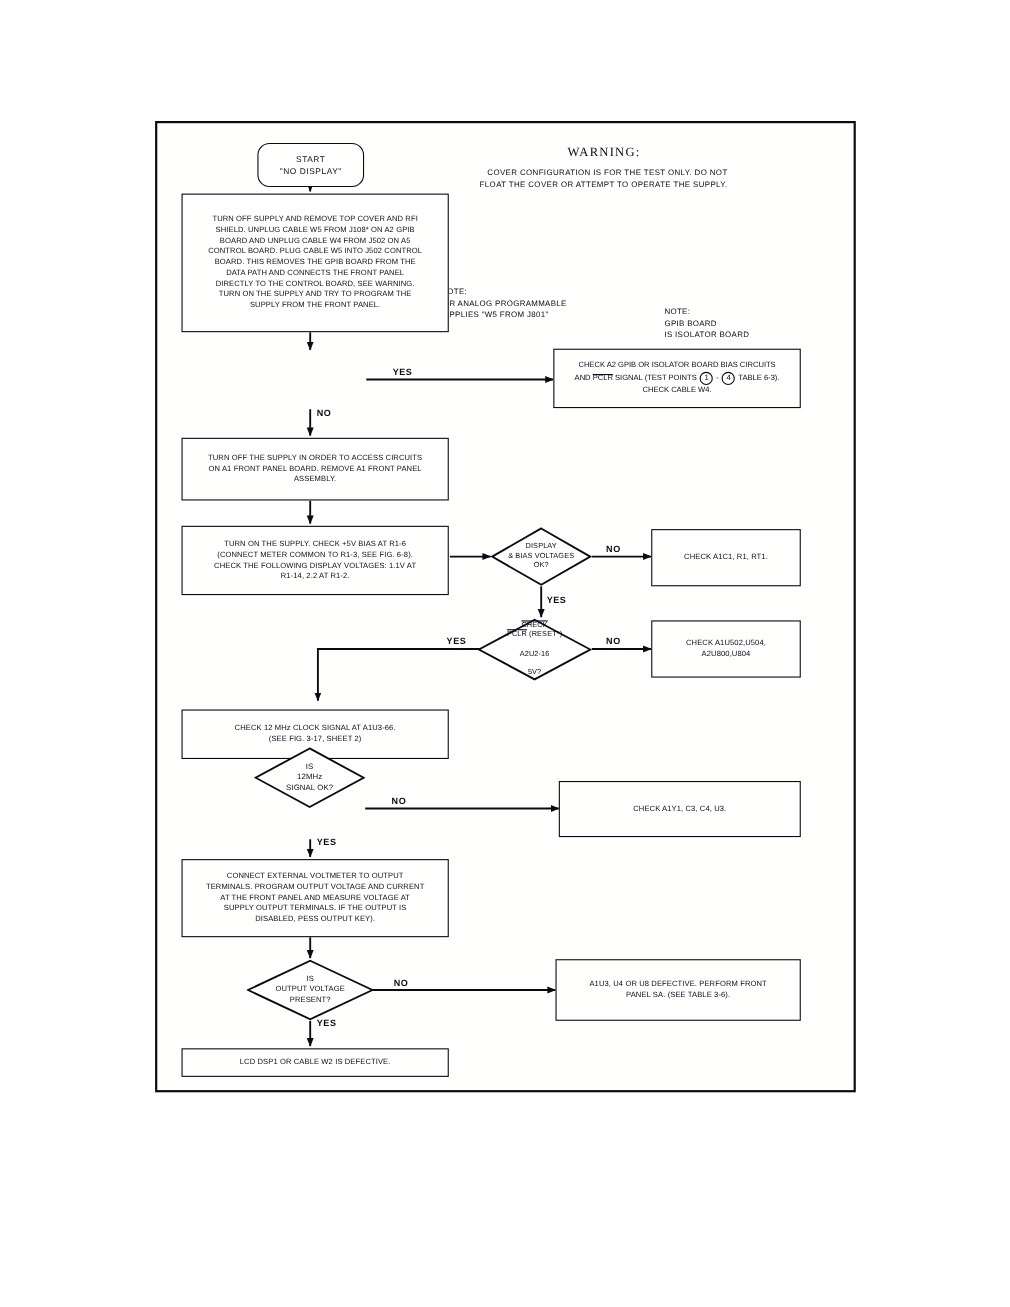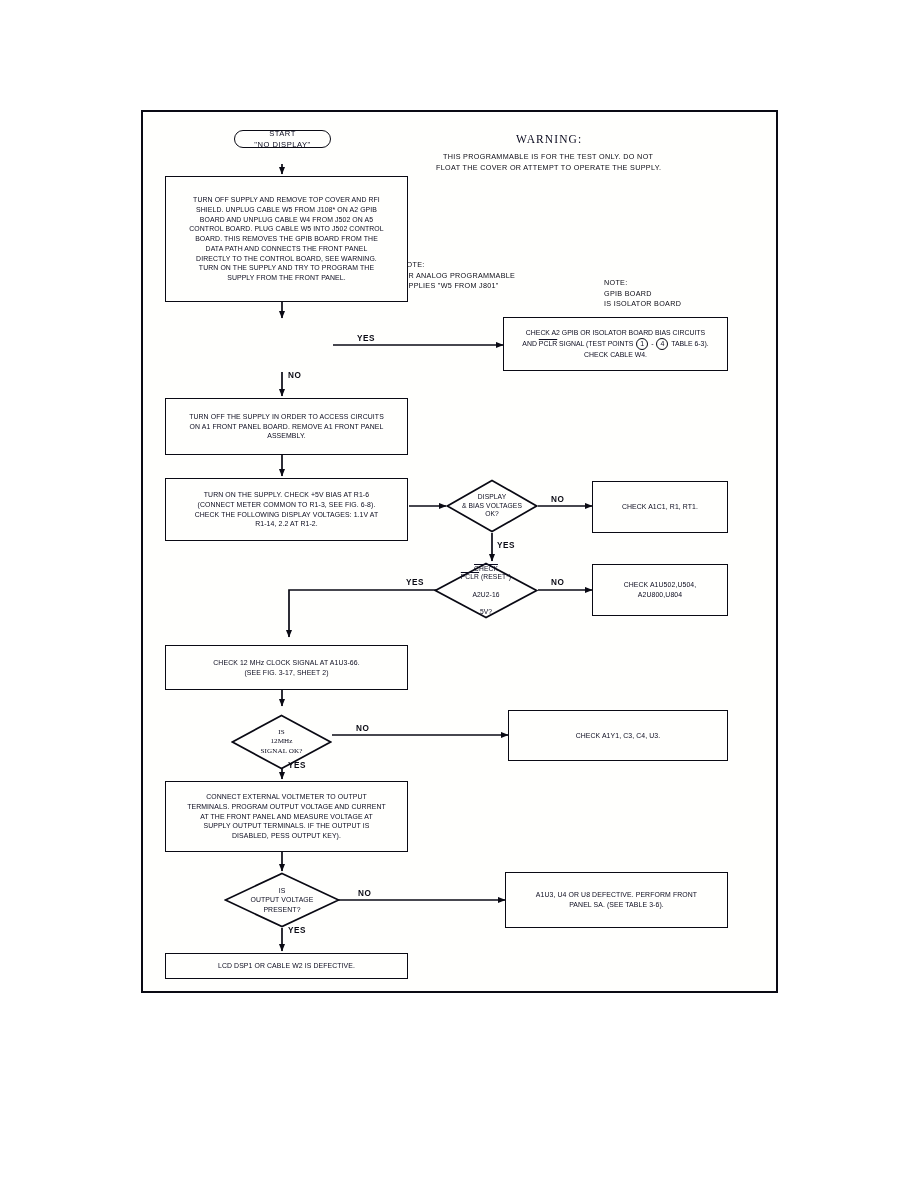--- a/index.html
+++ b/index.html
@@ -166,31 +166,31 @@
 
       <line x1="282" y1="852" x2="282" y2="871" marker-end="url(#ah)"></line>
 
       <path d="M333 900 L505 900" marker-end="url(#ah)"></path>
 
       <line x1="282" y1="928" x2="282" y2="951" marker-end="url(#ah)"></line>
     </g>
   </svg>
 
   <div class="warn-title" style="left:516px; top:133px;font-family:Liberation Serif, serif;">WARNING:</div>
-  <div class="free-text" style="left:443px; top:152px; font-size:7.2px; letter-spacing:0.35px;">THIS PROGRAMMABLE IS FOR THE TEST ONLY. DO NOT</div>
+  <div class="free-text" style="left:443px; top:152px; font-size:7.2px; letter-spacing:0.35px;">COVER CONFIGURATION IS FOR THE TEST ONLY. DO NOT</div>
   <div class="free-text" style="left:436px; top:163px; font-size:7.2px; letter-spacing:0.35px;">FLOAT THE COVER OR ATTEMPT TO OPERATE THE SUPPLY.</div>
 
   <div class="free-text" style="left:398px; top:260px; font-size:7.2px; letter-spacing:0.3px;">*NOTE:
 FOR ANALOG PROGRAMMABLE
 SUPPLIES "W5 FROM J801"</div>
   <div class="free-text" style="left:604px; top:278px; font-size:7.2px; letter-spacing:0.3px;">NOTE:
 GPIB BOARD
 IS ISOLATOR BOARD</div>
 
-  <div class="node terminator" style="left:234px; top:130px; width:97px; height:18px;align-items:center;">
+  <div class="node terminator" style="left:234px; top:130px; width:97px; height:40px;align-items:center;">
     <div class="txt" style="font-size:7.6px; letter-spacing:0.5px;">START
 "NO DISPLAY"</div>
   </div>
 
   <div class="node proc" style="left:165px; top:176px; width:243px; height:126px;">
     <div class="txt" style="font-size:6.9px;">TURN OFF SUPPLY AND REMOVE TOP COVER AND RFI
 SHIELD. UNPLUG CABLE W5 FROM J108* ON A2 GPIB
 BOARD AND UNPLUG CABLE W4 FROM J502 ON A5
 CONTROL BOARD. PLUG CABLE W5 INTO J502 CONTROL
 BOARD. THIS REMOVES THE GPIB BOARD FROM THE
@@ -256,21 +256,21 @@
   <div class="node proc" style="left:592px; top:564px; width:136px; height:52px;">
     <div class="txt" style="font-size:6.9px;">CHECK A1U502,U504,
 A2U800,U804</div>
   </div>
 
   <div class="node proc" style="left:165px; top:645px; width:243px; height:45px;">
     <div class="txt" style="font-size:6.9px;">CHECK 12 MHz CLOCK SIGNAL AT A1U3-66.
 (SEE FIG. 3-17, SHEET 2)</div>
   </div>
 
-  <div class="diamond" style="left:231px; top:714px; width:101px; height:56px;font-family:Liberation Serif, serif;">
+  <div class="diamond" style="left:231px; top:679px; width:101px; height:56px;">
     <svg class="dshape" viewBox="0 0 101 56" preserveAspectRatio="none">
       <polygon points="50.5,1.4 99.6,28 50.5,54.6 1.4,28" fill="#fffffd" stroke="#0a0a14" stroke-width="1.7" vector-effect="non-scaling-stroke"></polygon>
     </svg>
     <div class="txt" style="font-size:7.1px;">IS
 12MHz
 SIGNAL OK?</div>
   </div>
   <div class="edge-label" style="left:356px; top:724px;">NO</div>
   <div class="edge-label" style="left:288px; top:761px;">YES</div>
 

